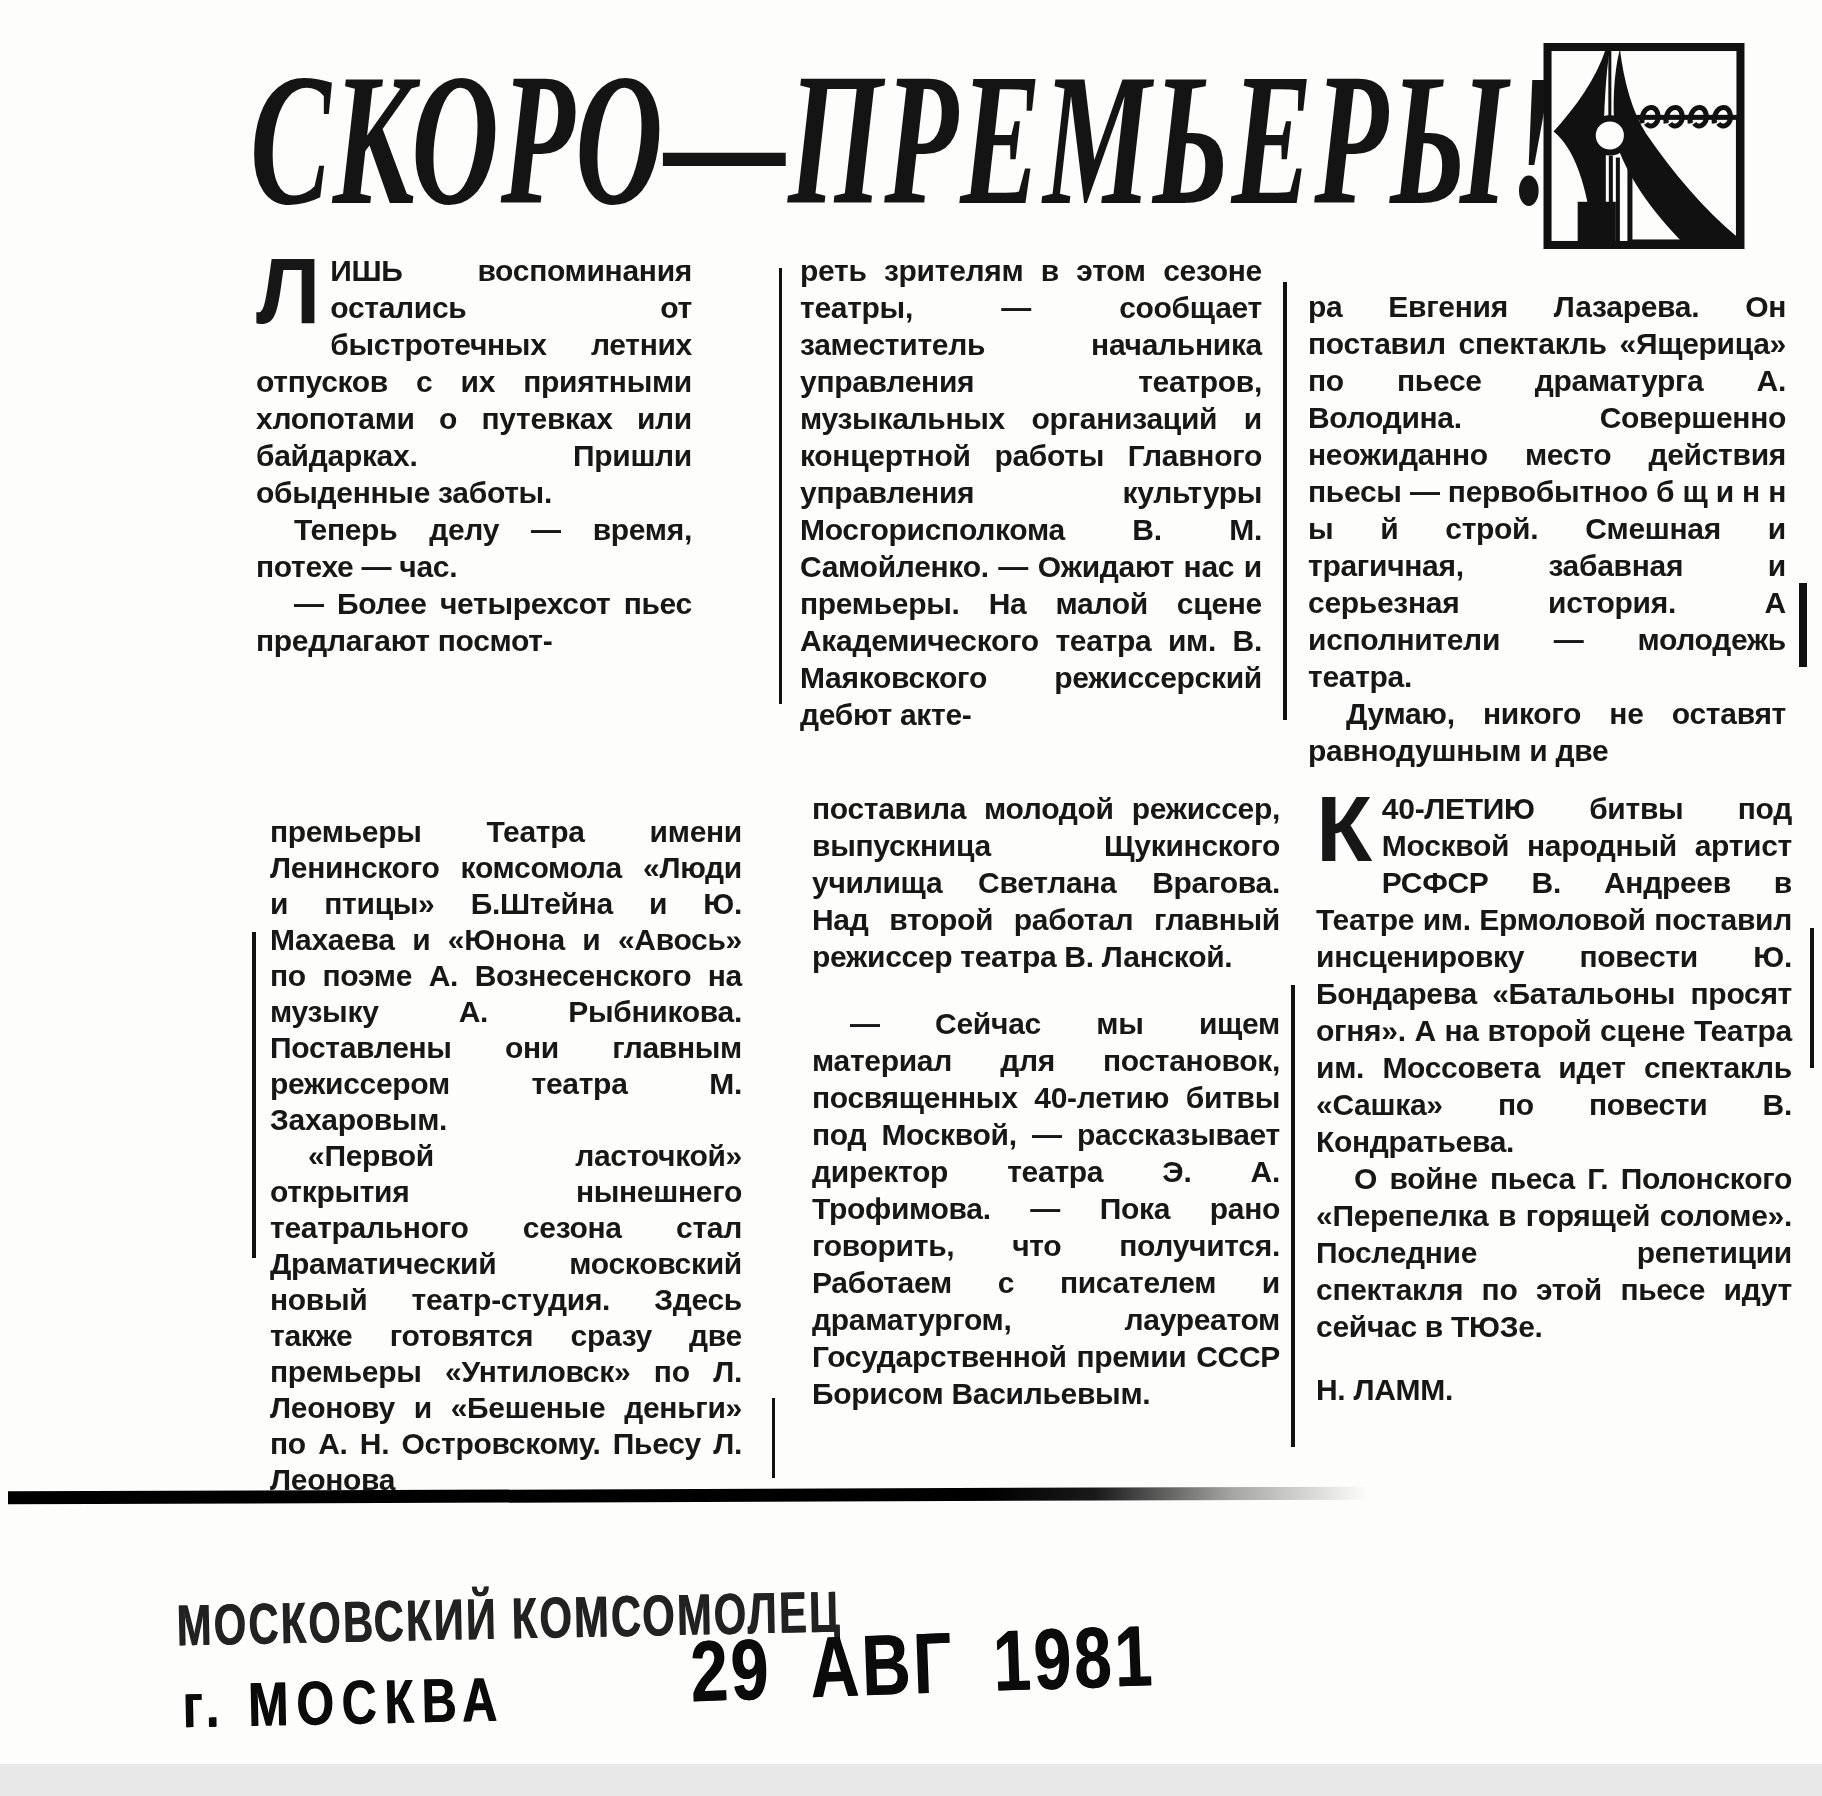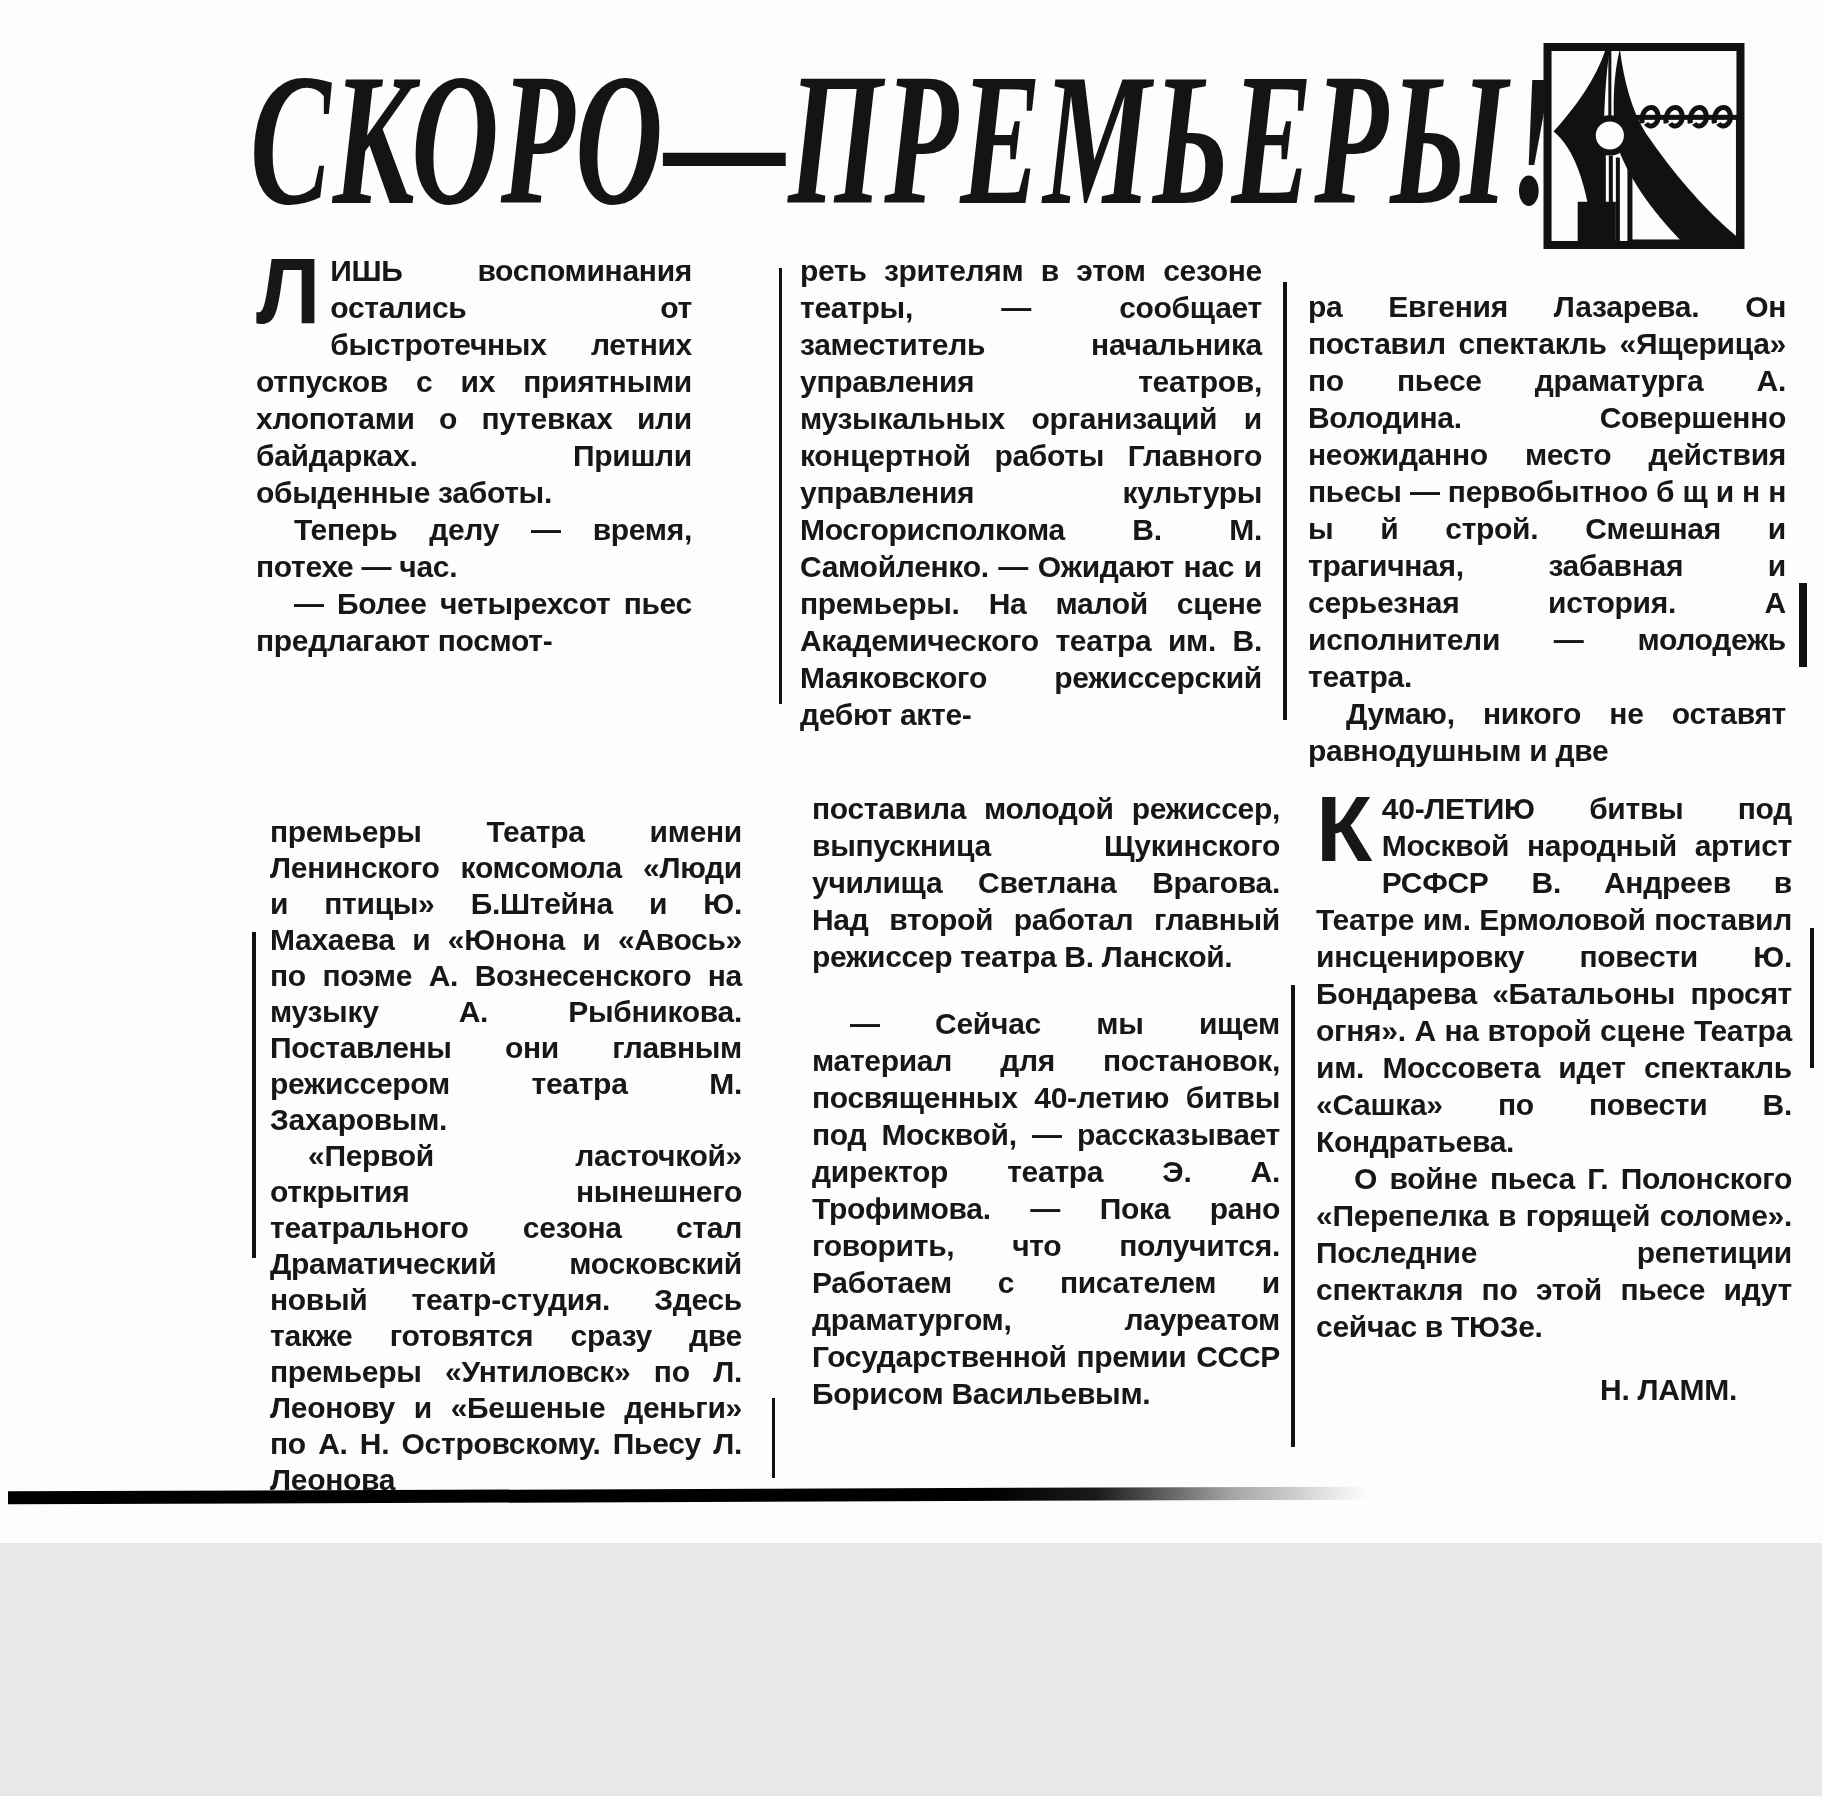--- a/index.html
+++ b/index.html
@@ -1,18 +1,18 @@
 <!DOCTYPE html>
 <html><head>
 <meta charset="utf-8">
 <style>
   html,body { margin:0; padding:0; background:#e8e8e8; }
   .page {
     position: relative;
-    width: 1822px; height: 1543px;
+    width: 1822px; height: 1764px;
     background: #fdfdfc;
     overflow: hidden;
     font-family: "Liberation Sans", "DejaVu Sans", sans-serif;
     color: #141414;
   }
   
   .headline {
     position: absolute; left: 250px; top: 40px; margin: 0;
     font-family: "Liberation Serif", "DejaVu Serif", serif;
     font-style: italic; font-weight: bold;
@@ -44,21 +44,21 @@
     font-size: 92px; line-height: 72px;
     padding: 3px 10px 0 0;
     font-weight: bold;
   }
   .b1c1 { left: 256px; top: 252px; width: 436px; }
   .b1c2 { left: 800px; top: 252px; width: 462px; }
   .b1c3 { left: 1308px; top: 288px; width: 478px; }
   .b2c1 { left: 270px; top: 814px; width: 472px; line-height: 36px; }
   .b2c2 { left: 812px; top: 790px; width: 468px; }
   .b2c3 { left: 1316px; top: 790px; width: 476px; }
-  .signature { text-align: right; padding-right: 55px; margin-top: 26px !important; }
+  .signature { padding-right: 55px; margin-top: 26px !important; }
   
   .vrule { position: absolute; background: #111; }
   .vr1 { left: 779px;  top: 268px; width: 3px; height: 436px; }
   .vr2 { left: 1283px; top: 282px; width: 4px; height: 438px; }
   .vr3 { left: 252px;  top: 932px; width: 4px; height: 326px; }
   .vr4 { left: 1291px; top: 985px; width: 4px; height: 462px; }
   .vr5 { left: 772px;  top: 1398px; width: 3px; height: 80px; }
   .art1 { left: 1799px; top: 583px; width: 8px; height: 84px; }
   .art2 { left: 1810px; top: 928px; width: 4px; height: 140px; }
   .hrule {

